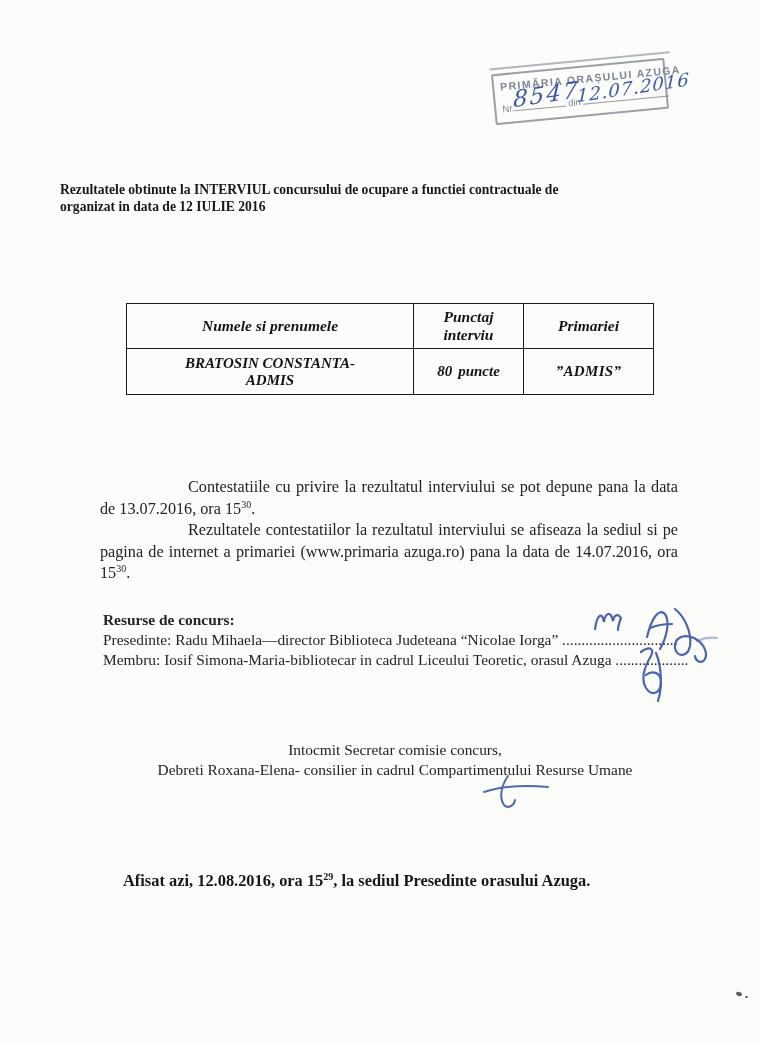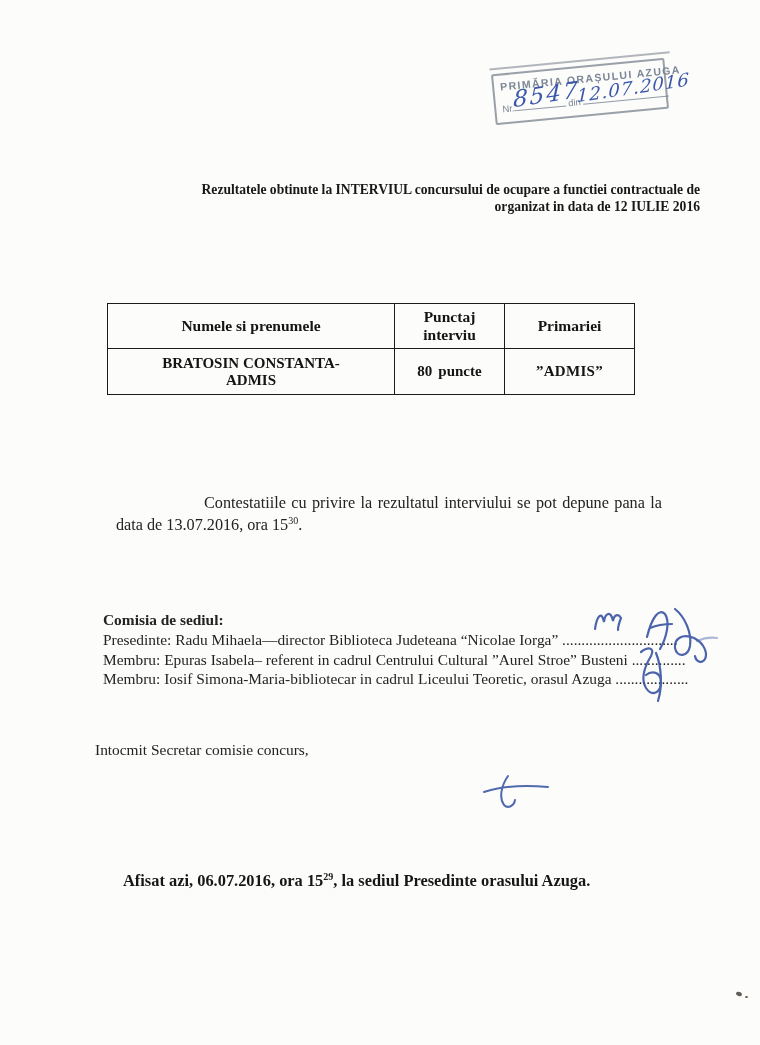--- a/index.html
+++ b/index.html
@@ -42,29 +42,29 @@
     font-family:"DejaVu Serif", serif; font-style:italic;
     color:#3a57ab; transform:skewX(-10deg) rotate(-3deg);
     white-space:nowrap;
   }
   .hand-nr  { left:18px; top:-15px; font-size:23px; letter-spacing:2px; }
   .hand-date{ left:82px; top:-11px; font-size:18px; letter-spacing:1px; }
 
   
   #title {
     position:absolute; left:60px; width:640px; top:181px;
-    text-align:right; font-weight:bold; font-size:13.6px; line-height:17px;
+    text-align:left; font-weight:bold; font-size:13.6px; line-height:17px;
     color:#181818;
   }
 
   
   #results-table {
-    position:absolute; left:107px; top:303px;
+    position:absolute; left:126px; top:303px;
     border-collapse:collapse; table-layout:fixed;
-    font-weight:bold; color:#141414;
+    font-weight:bold; color:#141414;font-style:italic;
   }
   #results-table th, #results-table td {
     border:1.7px solid #1b1b1b; text-align:center; vertical-align:middle;
     white-space:pre-line; padding:2px 4px;
   }
   #results-table th { font-size:15.5px; height:40px; }
   #results-table td { font-size:15px; }
   .col-name   { width:278px; }
   .col-score  { width:101px; }
   .col-result { width:121px; }
@@ -73,35 +73,35 @@
   .nowrap { white-space:nowrap !important; }
   .score-unit { margin-left:6px; }
   .result-cell { font-size:14.5px; letter-spacing:0.3px; }
 
   
   #body-text {
     position:absolute; left:100px; width:578px; top:477px;
     font-size:16.2px; line-height:21.5px; color:#232323;
     text-align:justify;
   }
-  #body-text p { margin:16px; text-indent:88px; }
+  #body-text p { margin:0; text-indent:88px; }
   sup { font-size:10px; line-height:0; }
 
   
   #commission {
     position:absolute; left:103px; top:610px; width:620px;
     font-size:15.4px; line-height:19.8px; color:#232323;
   }
   #commission .heading { font-weight:bold; }
   #commission .member { white-space:nowrap; }
 
   
   #secretary {
     position:absolute; left:95px; width:600px; top:740px;
-    text-align:left; font-size:15.4px; line-height:20px; color:#232323;
+    text-align:center; font-size:15.4px; line-height:20px; color:#232323;
   }
 
   
   #footer {
     position:absolute; left:123px; top:871px; width:560px;
     font-weight:bold; font-size:16.4px; color:#161616;
   }
 
   
   .sig-svg { position:absolute; pointer-events:none; }
@@ -138,50 +138,51 @@
     <td>BRATOSIN CONSTANTA-
 ADMIS</td>
     <td><span>80</span><span class="score-unit">puncte</span></td>
     <td class="result-cell">”ADMIS”</td>
   </tr>
 </tbody>
   </table>
 
 <div id="body-text">
   <p><span>Contestatiile cu privire la rezultatul interviului se pot depune pana la data de 13.07.2016, ora 15</span><sup>30</sup><span>.</span></p>
+  <p><span>Rezultatele contestatiilor la rezultatul interviului se afiseaza la sediul si pe pagina de internet a primariei (www.primaria azuga.ro) pana la data de 14.07.2016, ora 15</span><sup>30</sup><span>.</span></p>
 </div>
 
 <div id="commission">
-  <div class="heading">Comisia de sediul:</div>
+  <div class="heading">Resurse de concurs:</div>
   <div class="member">Presedinte: Radu Mihaela—director Biblioteca Judeteana “Nicolae Iorga” ..............................</div>
-  <div class="member">Membru: Epuras Isabela– referent in cadrul Centrului Cultural ”Aurel Stroe” Busteni ..............</div>
   <div class="member">Membru: Iosif Simona-Maria-bibliotecar in cadrul Liceului Teoretic, orasul Azuga ...................</div>
 </div>
 
 <svg class="sig-svg" style="left:555px; top:595px;" width="210" height="115" viewBox="0 0 210 115" fill="none">
   <g stroke="#3350a2" stroke-width="2.2" stroke-linecap="round" fill="none" opacity="0.88">
     <path d="M40,34 C42,20 47,16 49,27 C50,18 56,15 58,26 C59,20 63,18 66,23 C64,28 63,32 63,35"></path>
     <path d="M92,42 C97,22 104,13 110,19 C115,26 112,42 105,54"></path>
     <path d="M95,33 C102,30 110,29 117,29"></path>
     <path d="M120,14 C130,22 137,38 135,51 C133,62 122,63 120,53 C119,44 127,38 139,43 C149,48 153,58 150,64 C147,69 141,67 140,61"></path>
     <path d="M142,46 C149,43 156,42 162,43" opacity="0.45"></path>
     <path d="M86,57 C94,51 100,53 96,61 C90,71 85,83 91,93 C97,102 106,98 106,87 C106,77 97,75 91,80"></path>
     <path d="M101,58 C106,70 108,90 103,106"></path>
   </g>
 </svg>
 
 <div id="secretary">
   <div>Intocmit Secretar comisie concurs,</div>
+  <div>Debreti Roxana-Elena- consilier in cadrul Compartimentului Resurse Umane</div>
 </div>
 
 <svg class="sig-svg" style="left:478px; top:772px;" width="90" height="38" viewBox="0 0 90 38" fill="none">
   <g stroke="#3350a2" stroke-width="2" stroke-linecap="round" fill="none" opacity="0.85">
     <path d="M6,20 C24,14 48,13 70,15"></path>
     <path d="M30,4 C23,14 21,26 26,33 C30,37 36,34 37,28"></path>
   </g>
 </svg>
 
 <div id="footer">
-  <span>Afisat azi, 06.07.2016, ora 15</span><sup>29</sup><span>, la sediul Presedinte orasului Azuga.</span>
+  <span>Afisat azi, 12.08.2016, ora 15</span><sup>29</sup><span>, la sediul Presedinte orasului Azuga.</span>
 </div>
 
 <div class="speck speck1"></div>
 <div class="speck speck2"></div>
 
 </body></html>

